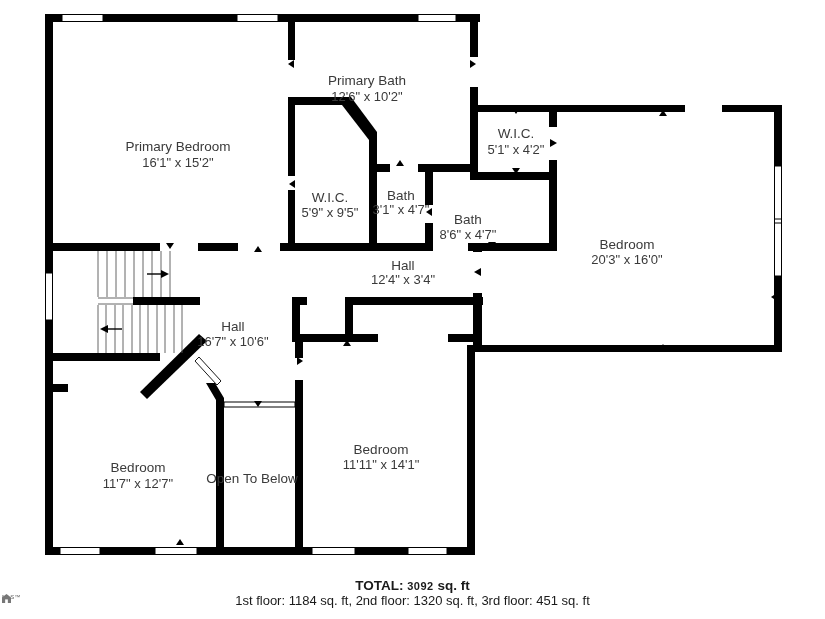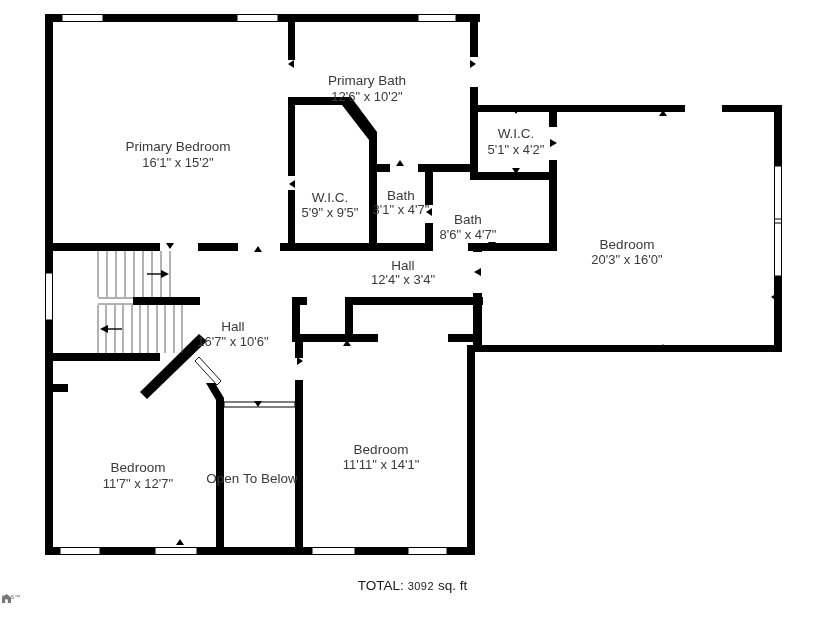--- a/index.html
+++ b/index.html
@@ -7,21 +7,21 @@
          font-family:"Liberation Sans",sans-serif;}
   svg{position:absolute;left:0;top:0;}
   .room-name{font-family:"Liberation Sans",sans-serif;font-size:13.5px;fill:#3a3a3a;text-anchor:middle;}
   .room-dims{font-family:"Liberation Sans",sans-serif;font-size:13px;fill:#3a3a3a;text-anchor:middle;}
   .wall{fill:#000000;}
   .win{fill:#ffffff;stroke:#000000;stroke-width:1;}
   .tread{stroke:#555555;stroke-width:0.9;fill:none;}
   .thin{stroke:#000000;stroke-width:1;fill:none;}
   .marker{fill:#000000;}
   .caption{position:absolute;left:0;top:579px;width:100%;text-align:center;color:#1a1a1a;}
-  .caption .line1{font-size:13.5px;font-weight:normal;line-height:14px;}
+  .caption .line1{font-size:13.5px;font-weight:bold;line-height:14px;}
   .caption .line1 .tv{font-size:11px;letter-spacing:0.5px;}
   .caption .line2{font-size:13px;line-height:15px;}
   .mls-logo{position:absolute;left:2px;top:594px;display:flex;align-items:flex-end;gap:1px;
             color:#666;font-size:6px;line-height:6px;}
   .mls-logo .house{width:9px;height:9px;}
 </style>
 </head>
 <body>
 
 <div id="stage">
@@ -220,20 +220,21 @@
     <text class="room-dims" x="381" y="469">11'11" x 14'1"</text>
   </g>
 </svg>
 
   <div class="caption">
     <div class="line1">
       <span>TOTAL:</span>
       <span class="tv">3092</span>
       <span>sq. ft</span>
     </div>
+    <div class="line2">1st floor: 1184 sq. ft, 2nd floor: 1320 sq. ft, 3rd floor: 451 sq. ft</div>
   </div>
 
   <div class="mls-logo">
     <svg class="house" viewBox="0 0 10 10">
       <polygon points="5,0 10,4 10,10 0,10 0,4" fill="#777"></polygon>
       <rect x="3.5" y="6" width="3" height="4" fill="#fff"></rect>
     </svg>
     <span>MLS™</span>
   </div>
 

